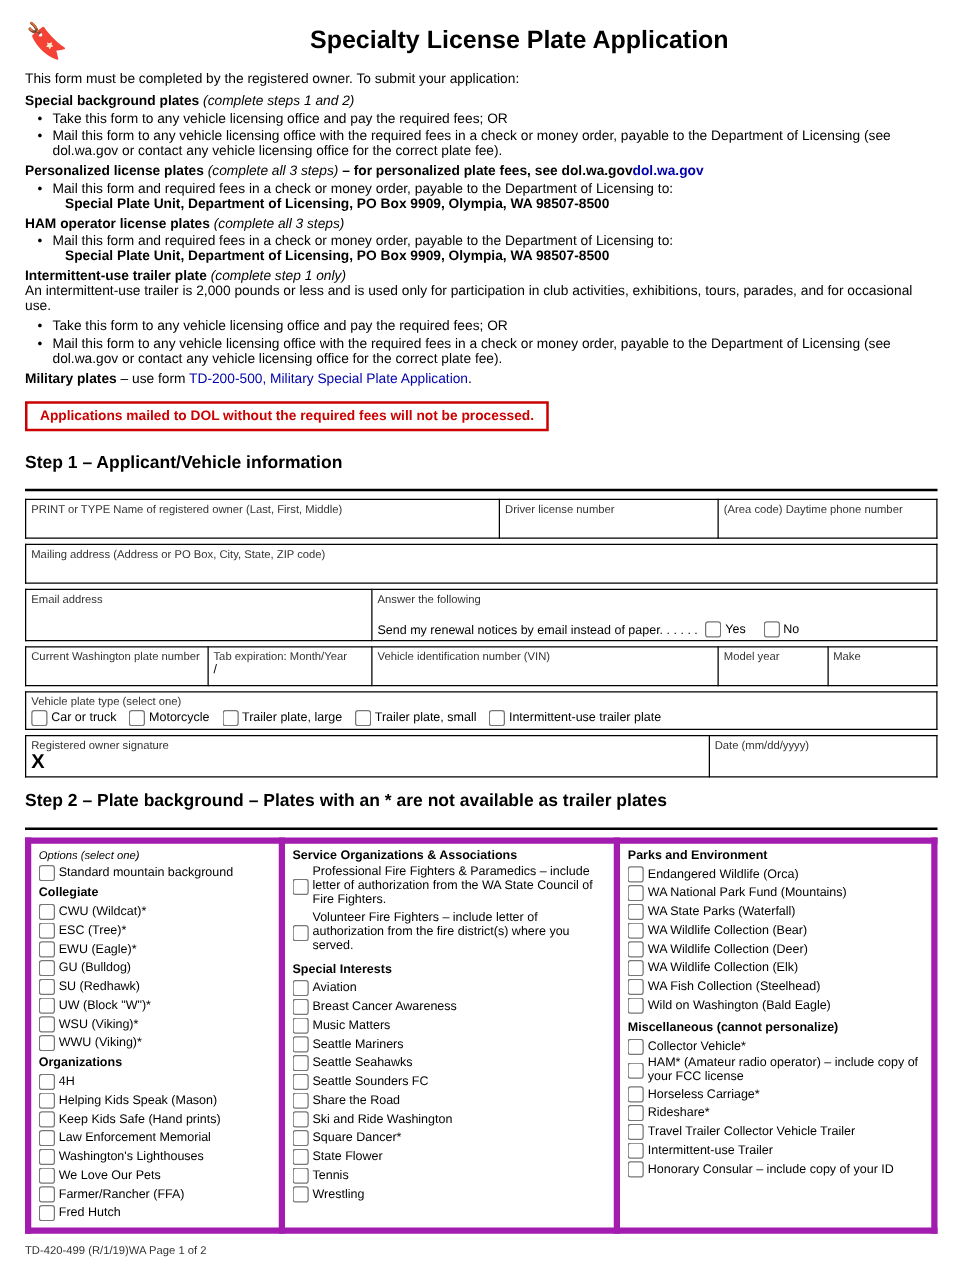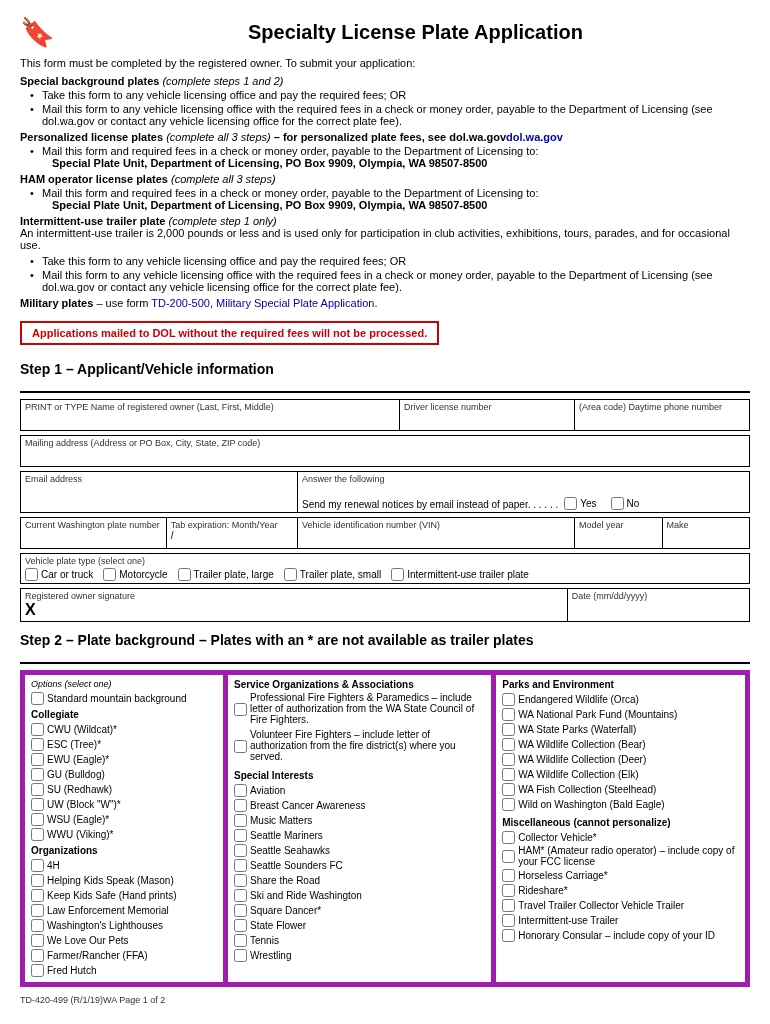--- a/index.html
+++ b/index.html
@@ -405,21 +405,21 @@
       <div class="cb-item">
             <input type="checkbox" style="">
             <span>SU (Redhawk)</span>
           </div>
       <div class="cb-item">
             <input type="checkbox" style="">
             <span>UW (Block "W")*</span>
           </div>
       <div class="cb-item">
             <input type="checkbox" style="">
-            <span>WSU (Eagle)*</span>
+            <span>WSU (Viking)*</span>
           </div>
       <div class="cb-item">
             <input type="checkbox" style="">
             <span>WWU (Viking)*</span>
           </div>
 
       <div class="col-section-title">Organizations</div>
       <div class="cb-item">
             <input type="checkbox" style="">
             <span>4H</span>

